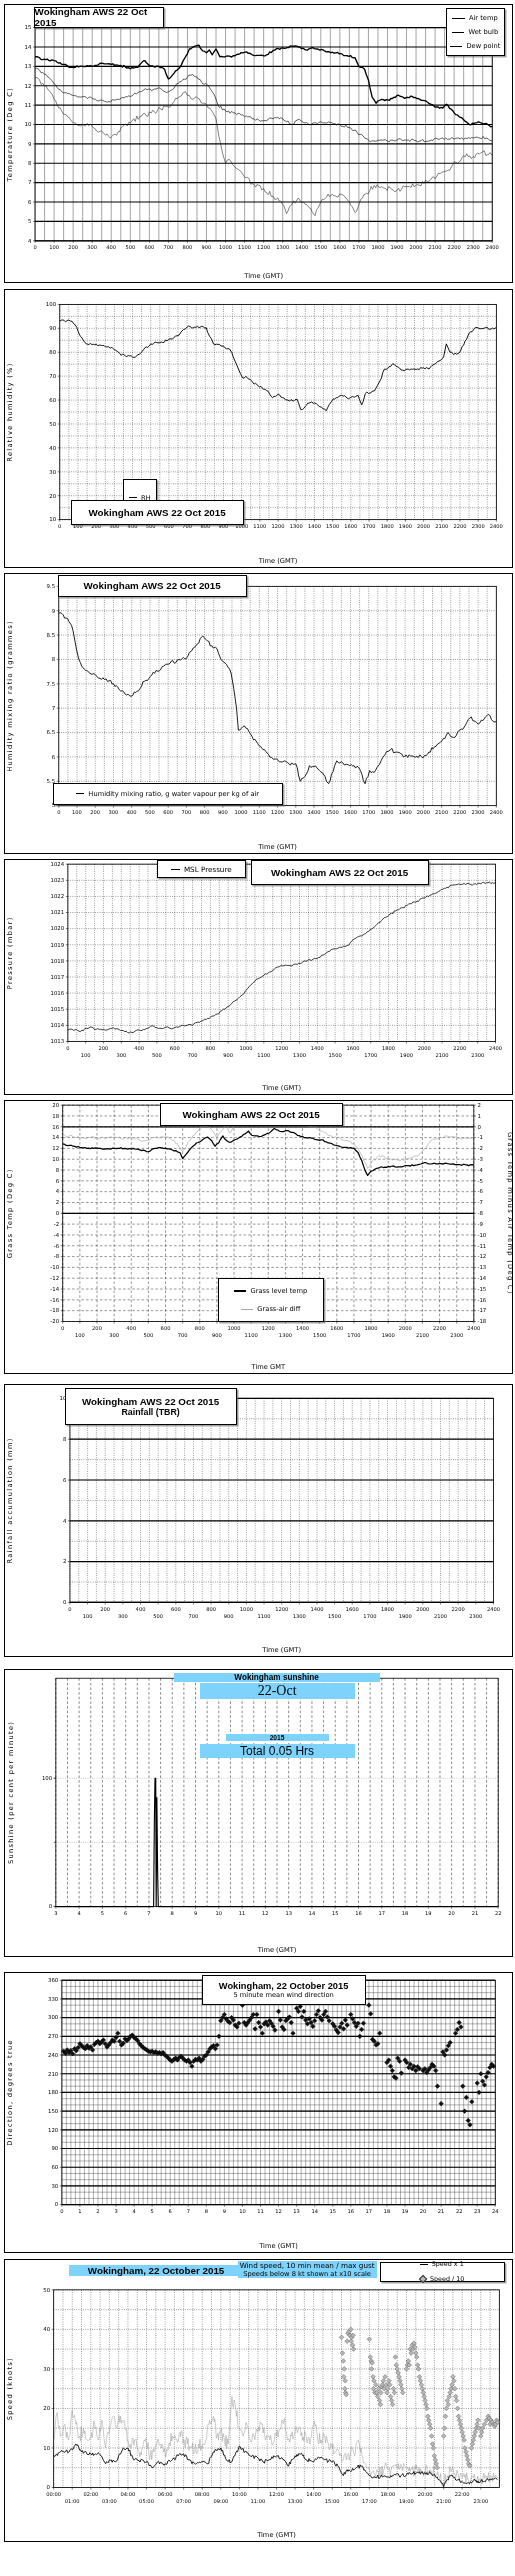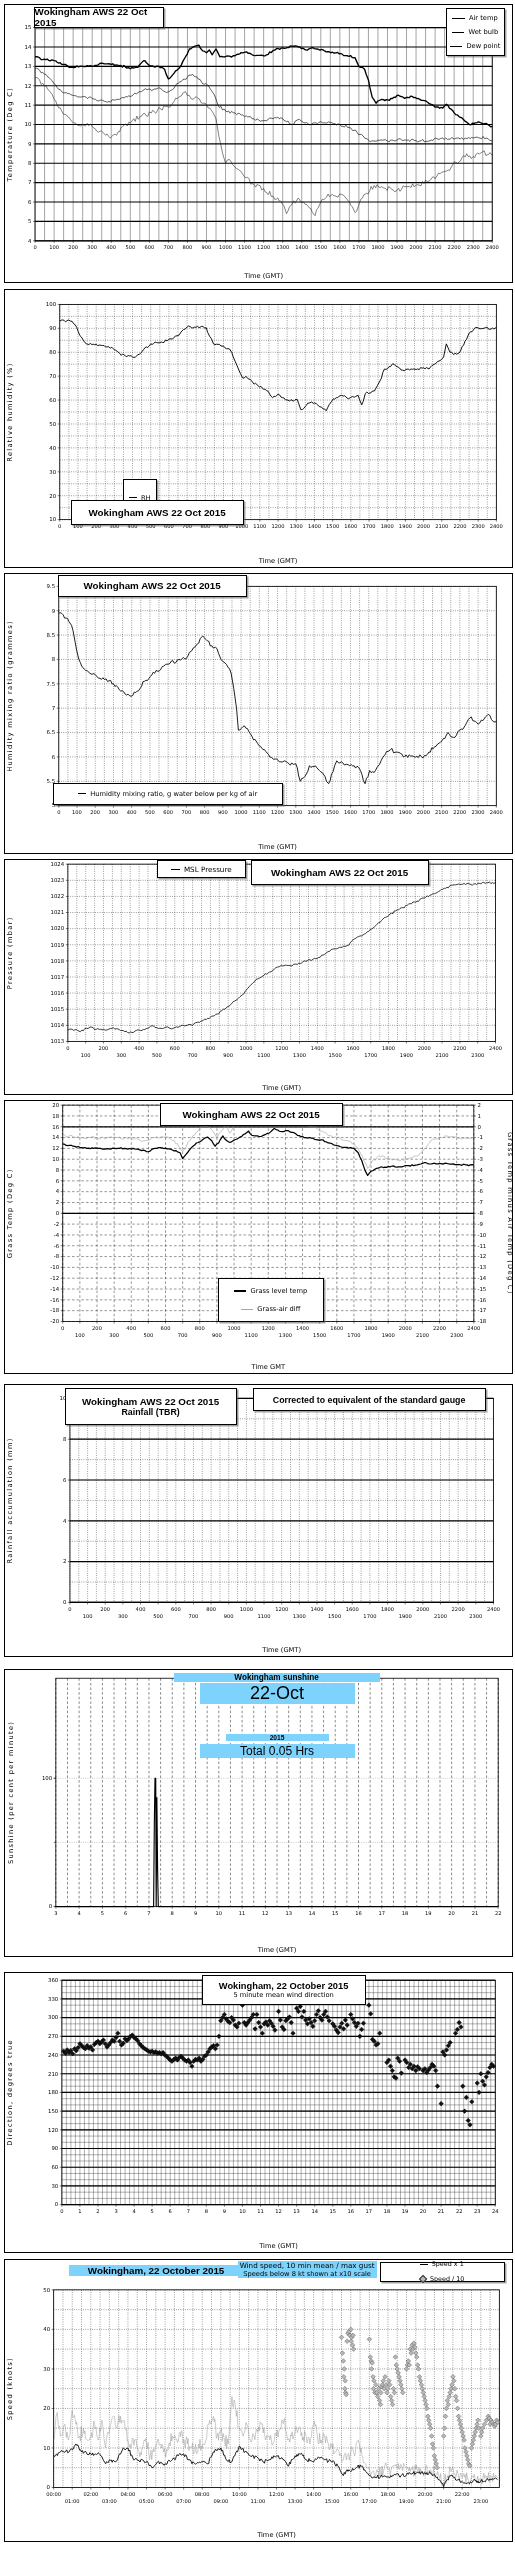--- a/index.html
+++ b/index.html
@@ -477,21 +477,21 @@
         <text x="529" y="534" text-anchor="middle" font-size="13px">Time (GMT)</text>
         <text transform="translate(14 237) rotate(-90)" text-anchor="middle" font-size="13px" letter-spacing="2.5">Humidity mixing ratio (grammes)</text>
         <polyline points="104.0,76.1 106.8,75.2 109.7,76.4 112.5,79.3 115.3,85.7 118.2,85.5 121.0,86.4 123.8,92.4 128.8,99.7 131.6,109.7 135.9,132.9 138.7,148.0 143.0,166.0 145.8,171.8 148.6,179.0 153.6,184.9 156.4,187.6 159.3,188.1 164.2,192.5 167.0,194.6 169.9,194.3 172.7,193.3 175.5,196.9 178.4,199.1 181.2,202.6 184.0,202.4 186.9,204.8 189.7,201.5 192.5,204.8 196.1,203.9 198.9,209.0 201.8,207.3 204.6,206.7 207.4,213.3 210.3,213.3 213.1,218.5 215.9,216.7 218.8,220.0 221.6,225.0 224.4,227.5 227.3,226.6 230.1,228.8 232.9,233.2 235.8,235.1 238.6,233.4 242.1,237.0 245.0,237.4 247.8,235.9 250.6,229.5 253.5,230.4 256.3,227.5 259.1,226.7 262.0,222.1 264.8,218.6 267.6,209.1 270.5,208.6 273.3,206.3 276.1,207.1 279.0,203.0 281.8,199.2 284.6,196.3 287.5,190.9 290.3,192.8 293.1,187.5 296.0,188.7 298.8,188.9 302.3,184.9 305.2,179.7 308.0,178.8 310.8,176.3 313.7,175.1 316.5,175.4 320.0,173.6 322.9,168.9 325.7,168.4 328.5,173.4 331.4,172.1 334.2,167.2 337.8,166.0 340.6,167.3 343.4,164.3 346.3,162.4 349.1,165.1 351.9,164.1 354.8,159.7 357.6,152.6 362.5,149.0 365.4,143.5 368.2,142.1 373.2,135.7 376.0,134.2 378.8,125.3 383.8,120.6 386.6,123.3 389.5,126.9 392.6,130.0 395.5,130.7 398.3,139.8 401.5,139.5 404.3,143.8 408.6,142.3 411.4,145.0 414.3,154.1 419.2,166.0 422.0,169.3 424.9,171.2 429.8,175.5 432.7,181.4 435.5,183.6 438.7,192.5 444.0,222.8 449.3,260.7 452.9,303.3 455.7,303.1 458.5,300.0 461.7,296.6 464.5,295.0 467.4,299.4 470.6,300.4 473.4,306.5 476.2,310.2 479.4,315.6 482.3,322.2 485.1,321.2 490.0,328.8 492.9,333.3 495.7,334.7 500.7,341.1 503.5,341.1 506.3,344.9 511.3,350.6 514.1,355.4 517.0,356.3 521.9,360.1 524.8,359.3 527.6,359.4 532.5,364.8 535.4,364.9 538.2,365.2 543.2,362.9 546.0,364.8 548.8,366.5 553.8,371.4 556.6,367.1 559.5,369.9 564.4,368.6 567.3,376.3 570.1,392.6 573.3,402.7 576.1,397.0 578.9,396.7 582.1,393.2 585.0,388.6 587.8,383.2 591.0,372.4 593.8,375.7 596.6,374.1 599.8,374.3 602.7,372.7 605.5,376.7 610.5,381.8 613.3,384.7 616.1,386.2 621.1,393.2 623.9,402.5 628.2,407.4 631.0,402.0 633.8,389.0 637.0,383.7 639.9,372.4 644.1,362.9 646.9,366.5 649.8,366.9 653.0,364.8 655.8,366.8 658.6,370.9 663.6,369.5 666.4,370.7 669.3,372.3 672.1,370.4 674.9,372.9 677.8,372.4 680.6,377.0 683.4,373.5 686.3,375.4 690.1,381.8 693.0,389.6 695.8,401.5 699.0,407.4 701.8,397.0 704.7,393.6 707.9,381.8 710.7,385.7 713.5,384.1 716.7,385.6 719.5,381.1 722.4,375.5 727.3,369.5 730.2,362.6 733.0,357.0 738.0,350.6 740.8,344.8 743.6,344.9 748.6,341.1 751.4,338.9 754.3,347.3 759.2,345.9 762.0,346.3 764.9,346.6 767.7,348.4 770.5,349.7 773.4,355.3 776.2,354.0 779.0,351.7 781.9,356.4 784.7,351.3 787.5,353.6 791.1,353.4 793.9,354.8 796.8,355.8 799.6,354.2 802.4,356.6 805.3,351.3 808.8,355.3 811.6,357.1 814.5,352.7 817.3,352.7 820.1,350.5 823.0,345.9 825.8,346.2 828.6,337.7 831.5,339.4 834.3,335.4 837.1,334.5 840.0,330.2 842.8,328.6 845.6,326.6 848.5,324.0 851.3,319.4 854.1,319.3 857.0,312.8 860.1,308.0 863.0,311.8 865.8,316.1 870.8,317.5 873.6,317.3 876.4,313.5 879.3,305.9 883.2,303.3 886.0,301.2 888.8,301.9 893.8,293.8 896.6,288.4 899.5,282.9 902.6,279.6 905.5,277.7 908.3,285.0 913.3,286.2 916.1,289.3 918.9,291.5 922.1,289.1 925.0,283.7 927.8,285.0 932.8,277.7 935.6,275.4 938.4,272.5 941.6,274.9 944.4,282.4 948.7,287.2 954.0,287.2" fill="none" stroke="#000" stroke-width="1.7" stroke-linejoin="round"></polyline>
       </svg>
     <div class="box title" style="left:53px;top:1px;width:189px;height:21.6px;font-size:9.8px">
       <span>Wokingham AWS 22 Oct 2015</span>
     </div>
     <div class="box" style="left:48px;top:209px;width:230px;height:21.6px">
       <div class="lrow">
           <span class="sw" style="width:8.2px;border-top:1.5px solid #000"></span>
-          <span>Humidity mixing ratio, g water below per kg of air</span>
+          <span>Humidity mixing ratio, g water vapour per kg of air</span>
         </div>
     </div>
   </section>
 
   <section class="panel" style="top:859px;height:234px">
     <svg width="507" height="234" viewBox="0 0 984 454">
         <line x1="122" y1="8" x2="122" y2="352" stroke="#000" stroke-width="0.9" stroke-dasharray="1.6 2.8"></line>
         <line x1="139.29166666666666" y1="8" x2="139.29166666666666" y2="352" stroke="#000" stroke-width="0.9" stroke-dasharray="1.6 2.8"></line>
         <line x1="156.58333333333331" y1="8" x2="156.58333333333331" y2="352" stroke="#000" stroke-width="0.9" stroke-dasharray="1.6 2.8"></line>
         <line x1="173.875" y1="8" x2="173.875" y2="352" stroke="#000" stroke-width="0.9" stroke-dasharray="1.6 2.8"></line>
@@ -980,23 +980,20 @@
         <line x1="122" y1="26" x2="126" y2="26" stroke="#000" stroke-width="1"></line>
         <text x="119" y="29.5" text-anchor="end" font-size="10.5px">10</text>
         <text x="537" y="518" text-anchor="middle" font-size="13px">Time (GMT)</text>
         <text transform="translate(14 224) rotate(-90)" text-anchor="middle" font-size="13px" letter-spacing="2.5">Rainfall accumulation (mm)</text>
         <polyline points="126.0,422.0 948.0,422.0" fill="none" stroke="#000" stroke-width="2.2" stroke-linejoin="round"></polyline>
       </svg>
     <div class="box title" style="left:60px;top:3.1px;width:172px;height:37px;flex-direction:column;font-size:9.8px">
       <span>Wokingham AWS 22 Oct 2015</span>
       <span style="font-size:8.8px">Rainfall (TBR)</span>
     </div>
-    <div class="box" style="left:248px;top:3.1px;width:233px;height:23px;font-size:8.8px;font-weight:600;font-family:'Liberation Sans','DejaVu Sans',sans-serif">
-      <span>Corrected to equivalent of the standard gauge</span>
-    </div>
   </section>
 
   <section class="panel" style="top:1669px;height:286px">
     <svg width="507" height="286" viewBox="0 0 984 556">
         <line x1="98" y1="16" x2="98" y2="460" stroke="#000" stroke-width="0.9" stroke-dasharray="5 4"></line>
         <line x1="120.63157894736842" y1="16" x2="120.63157894736842" y2="460" stroke="#000" stroke-width="0.9" stroke-dasharray="5 4"></line>
         <line x1="143.26315789473685" y1="16" x2="143.26315789473685" y2="460" stroke="#000" stroke-width="0.9" stroke-dasharray="5 4"></line>
         <line x1="165.89473684210526" y1="16" x2="165.89473684210526" y2="460" stroke="#000" stroke-width="0.9" stroke-dasharray="5 4"></line>
         <line x1="188.5263157894737" y1="16" x2="188.5263157894737" y2="460" stroke="#000" stroke-width="0.9" stroke-dasharray="5 4"></line>
         <line x1="211.15789473684208" y1="16" x2="211.15789473684208" y2="460" stroke="#000" stroke-width="0.9" stroke-dasharray="5 4"></line>
@@ -1081,21 +1078,21 @@
         <line x1="94" y1="210.56179775280899" x2="98" y2="210.56179775280899" stroke="#000" stroke-width="1"></line>
         <text x="91" y="214.06179775280899" text-anchor="end" font-size="10.5px">100</text>
         <line x1="94" y1="460" x2="98" y2="460" stroke="#000" stroke-width="1"></line>
         <line x1="94" y1="335.2808988764045" x2="98" y2="335.2808988764045" stroke="#000" stroke-width="1"></line>
         <line x1="94" y1="210.56179775280899" x2="98" y2="210.56179775280899" stroke="#000" stroke-width="1"></line>
         <text x="528" y="548" text-anchor="middle" font-size="13px">Time (GMT)</text>
         <text transform="translate(14 238) rotate(-90)" text-anchor="middle" font-size="13px" letter-spacing="2.5">Sunshine (per cent per minute)</text>
         <polyline points="98.0,460.0 288.1,460.0 289.5,297.9 290.8,210.6 292.2,210.6 293.1,460.0 294.4,248.0 295.8,385.2 297.2,460.0 958.0,460.0" fill="none" stroke="#000" stroke-width="2.2" stroke-linejoin="round"></polyline>
       </svg>
     <div class="plainbox hdr-line1" style="left:169px;top:3.1px;width:206px;font-size:8.2px">Wokingham sunshine</div>
-    <div class="plainbox" style="left:195px;top:13.4px;width:155px;font-size:18px;font-family:Liberation Sans, sans-serif">22-Oct</div>
+    <div class="plainbox" style="left:195px;top:13.4px;width:155px;font-size:14px;font-family:Liberation Serif, serif">22-Oct</div>
     <div class="plainbox hdr-line1" style="left:221px;top:64px;width:103px;font-size:6.7px">2015</div>
     <div class="plainbox" style="left:195px;top:74px;width:155px;font-size:12px;font-family:'Liberation Sans','DejaVu Sans',sans-serif">Total 0.05 Hrs</div>
   </section>
 
   <section class="panel" style="top:1972px;height:279px">
     <svg width="507" height="279" viewBox="0 0 984 542">
         <line x1="110" y1="14" x2="110" y2="450" stroke="#000" stroke-width="0.6" stroke-dasharray=""></line>
         <line x1="118.77083333333333" y1="14" x2="118.77083333333333" y2="450" stroke="#000" stroke-width="0.6" stroke-dasharray=""></line>
         <line x1="127.54166666666666" y1="14" x2="127.54166666666666" y2="450" stroke="#000" stroke-width="0.6" stroke-dasharray=""></line>
         <line x1="136.3125" y1="14" x2="136.3125" y2="450" stroke="#000" stroke-width="0.6" stroke-dasharray=""></line>

